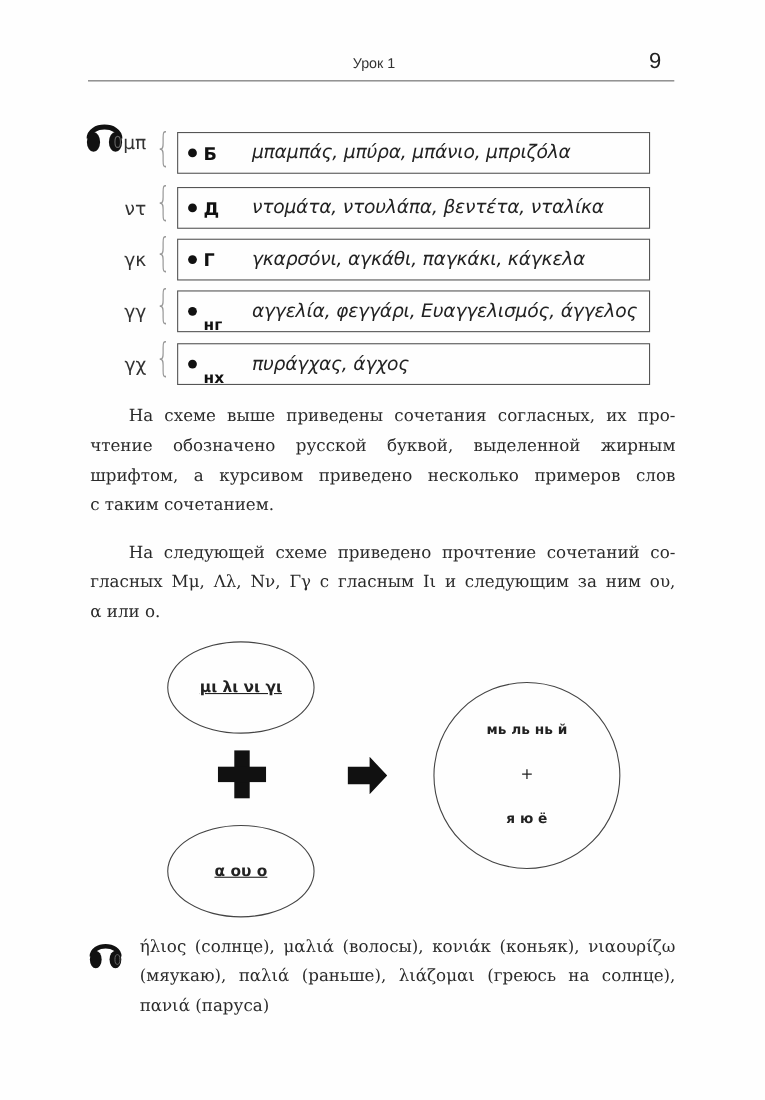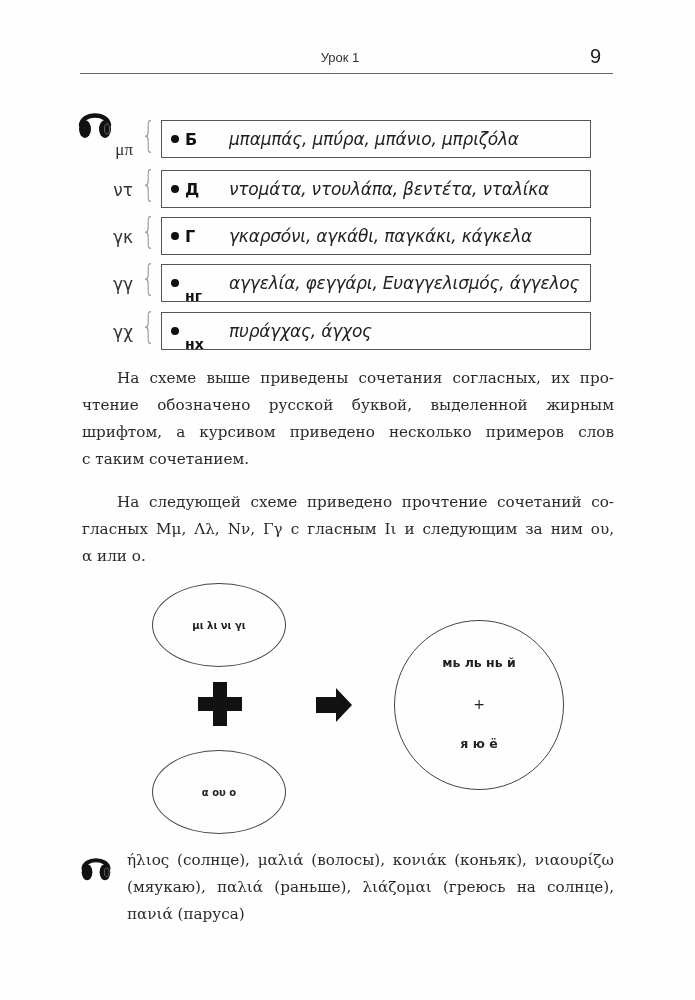--- a/index.html
+++ b/index.html
@@ -12,42 +12,42 @@
   .digraph { width:50px; text-align:right; font-family:"DejaVu Sans", sans-serif; font-size:17px; color:#333; }
   .brace { font-family:"DejaVu Sans", sans-serif; font-size:36px; color:#999; font-weight:200; transform:scaleX(0.6); }
   .row-box { left:161px; width:430px; height:38px; border:1.5px solid #555; box-sizing:border-box; display:flex; align-items:center; font-family:"DejaVu Sans", sans-serif; }
   .dot { width:8px; height:8px; border-radius:50%; background:#111; margin-left:9px; margin-right:6px; flex:none; }
   .rus { font-weight:bold; font-size:16px; width:44px; flex:none; color:#111; }
   .rus.small { font-size:14px;margin-top:26px; }
   .examples { font-style:italic; font-size:17px; color:#222; white-space:nowrap; letter-spacing:-0.2px; }
 
   .para { font-family:"DejaVu Serif", serif; font-size:15.2px; line-height:27px; color:#2a2a2a; text-align:justify; }
 
-  .oval { border:1.5px solid #444; border-radius:50%; box-sizing:border-box; display:flex; align-items:center; justify-content:center; font-family:"DejaVu Sans", sans-serif; font-weight:bold; font-size:10px; color:#222; }
+  .oval { border:1.5px solid #444; border-radius:50%; box-sizing:border-box; display:flex; align-items:center; justify-content:center; font-family:"DejaVu Sans", sans-serif; font-weight:bold; font-size:14px; color:#222;text-decoration:underline; }
   .circle-text { font-family:"DejaVu Sans", sans-serif; font-weight:bold; font-size:12.5px; color:#222; text-align:center; width:100%; }
 </style>
 </head>
 <body>
 
 <div class="abs header-title">Урок 1</div>
 <div class="abs page-num">9</div>
 <div class="abs header-rule"></div>
 
 <div class="abs" style="left:76px; top:104px;">
   <svg width="38" height="36" viewBox="0 0 38 36">
     <path d="M5 22 C5 8 33 8 33 22" fill="none" stroke="#111" stroke-width="4.5"></path>
     <ellipse cx="9" cy="25" rx="6" ry="9" fill="#111"></ellipse>
     <ellipse cx="29" cy="25" rx="6" ry="9" fill="#111"></ellipse>
     <ellipse cx="31" cy="25" rx="2.5" ry="5" fill="none" stroke="#666" stroke-width="1"></ellipse>
   </svg>
 </div>
 
 <div>
 
-  <div class="abs digraph" style="left:83px; top:140px;font-family:Liberation Serif, serif;">μπ</div>
+  <div class="abs digraph" style="left:83px; top:120px;">μπ</div>
   <div class="abs brace" style="left:137px; top:114px;">{</div>
   <div class="abs row-box" style="top:120px;">
     <span class="dot"></span>
     <span class="rus">Б</span>
     <span class="examples">μπαμπάς, μπύρα, μπάνιο, μπριζόλα</span>
   </div>
 
   <div class="abs digraph" style="left:83px; top:180px;">ντ</div>
   <div class="abs brace" style="left:137px; top:163px;">{</div>
   <div class="abs row-box" style="top:170px;">

